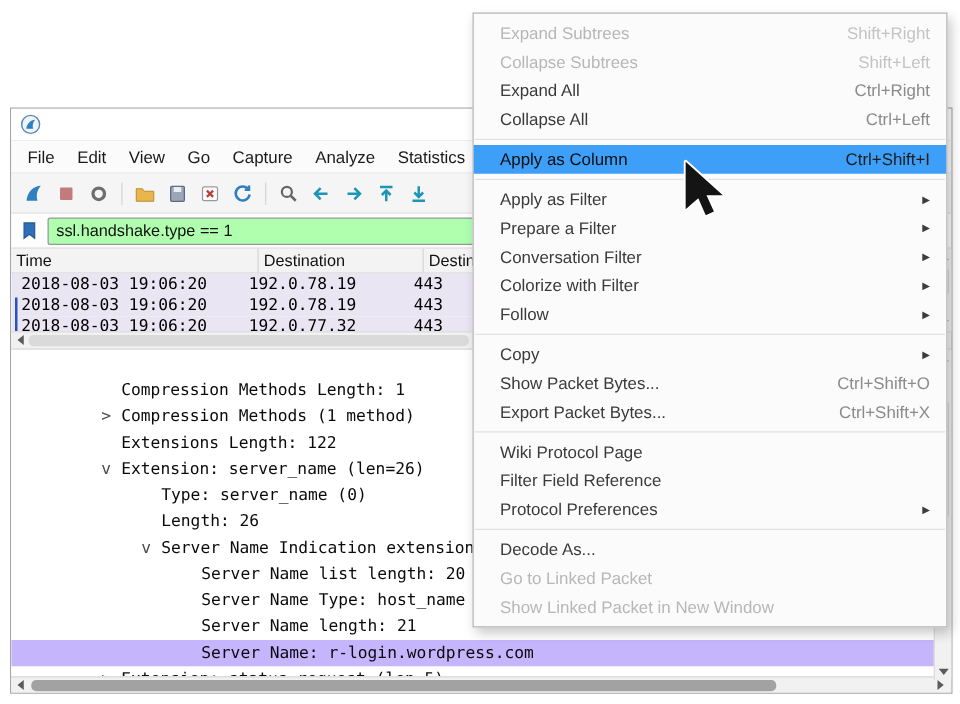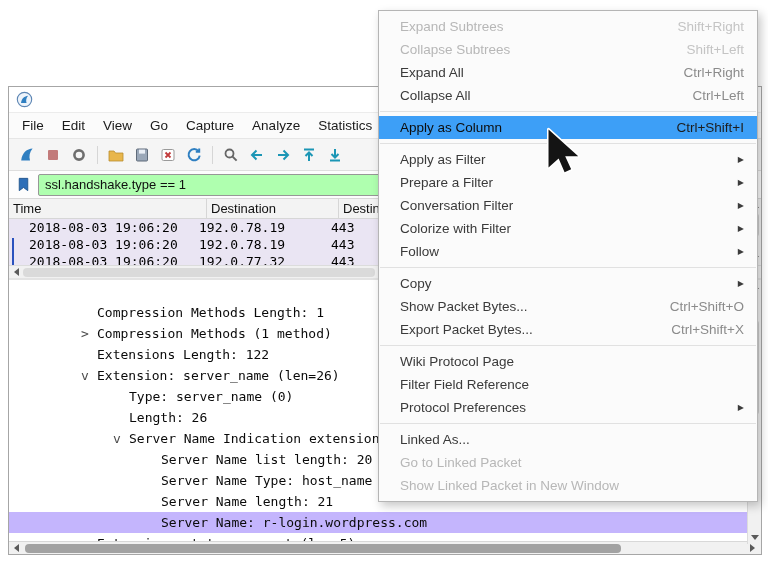--- a/index.html
+++ b/index.html
@@ -29,21 +29,21 @@
   .plus-btn { width:20px; height:20px; text-align:center; font-size:16px; line-height:19px; color:#3c3c3c; }
 
   .pl-header { height:20px; display:flex; background:#f3f3f3; border-bottom:1px solid #d6d6d6;
     font-size:13px; color:#111; }
   .pl-header .hc { border-right:1px solid #d6d6d6; padding:2px 0 0 4px; overflow:hidden; white-space:nowrap; }
   .h-time { width:198px; } .h-dest { width:132px; } .h-port { flex:1; }
 
   .pl-rows { height:46px; overflow:hidden; position:relative;
     font:13px "DejaVu Sans Mono",monospace; color:#000; background:#fff; }
   .prow { height:17px; display:flex; align-items:center; background:#eae5f3; white-space:nowrap; }
-  .c-time { width:190px; padding-left:20px; overflow:hidden; }
+  .c-time { width:190px; padding-left:8px; overflow:hidden; }
   .c-dest { width:132px; overflow:hidden; }
   .c-port { flex:1; overflow:hidden; }
   .related-bar { position:absolute; left:3px; top:19px; width:2px; height:27px; background:#2a52be; }
 
   .pl-hscroll { height:13px; background:#f1f1f1; border-top:1px solid #dcdcdc; position:relative; }
   .pl-hthumb { position:absolute; left:14px; top:2px; height:9px; width:352px; background:#dadada; border-radius:4px; }
 
   .splitter { height:2px; background:#e3e3e3; }
 
   .detail { flex:1; position:relative; overflow:hidden; background:#fff;
@@ -330,21 +330,21 @@
       </div>
     <div class="cmi">
         <span class="lbl">Filter Field Reference</span>
       </div>
     <div class="cmi">
         <span class="lbl">Protocol Preferences</span>
         <span class="sub">▶</span>
       </div>
     <div class="csep"></div>
     <div class="cmi">
-        <span class="lbl">Linked As...</span>
+        <span class="lbl">Decode As...</span>
       </div>
     <div class="cmi disabled">
         <span class="lbl">Go to Linked Packet</span>
       </div>
     <div class="cmi disabled">
         <span class="lbl">Show Linked Packet in New Window</span>
       </div>
   </div>
 
   <svg class="cursor" viewBox="0 0 30 42">

